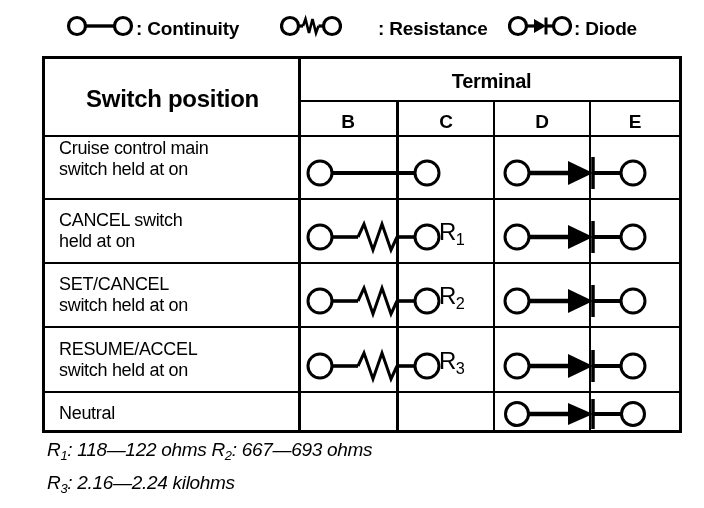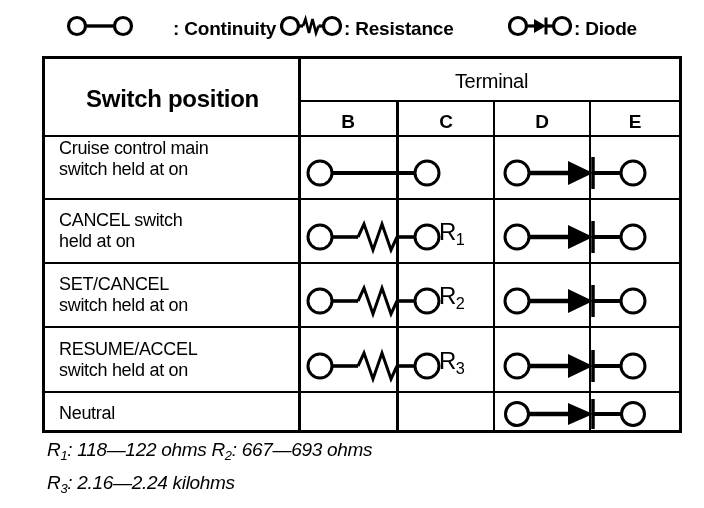--- a/index.html
+++ b/index.html
@@ -33,22 +33,22 @@
   .legend-item .sym {
     display: inline-block;
     margin-right: 2px;
   }
   .legend-label {
     font-size: 19px;
     font-weight: bold;
     letter-spacing: -0.2px;
     line-height: 1;
   }
-  #legend-continuity { left: 66px; top: 0; gap: 37px; }
-  #legend-resistance { left: 280px; top: 0; }
+  #legend-continuity { left: 66px; top: 0; }
+  #legend-resistance { left: 280px; top: 0; gap: 34px; }
   #legend-diode      { left: 508px; top: 0; }
 
   
   .table-frame {
     position: absolute;
     left: 42px;
     top: 56px;
     width: 640px;
     height: 377px;
     border: 3px solid #000;
@@ -90,21 +90,21 @@
   .hdr-terminal {
     position: absolute;
     left: 256px;
     top: 0;
     width: 381px;
     height: 44px;
     display: flex;
     align-items: center;
     justify-content: center;
     font-size: 20px;
-    font-weight: normal;
+    font-weight: bold;
     letter-spacing: -0.3px;
   }
   .hdr-term-cell {
     position: absolute;
     top: 46px;
     height: 33px;
     display: flex;
     align-items: center;
     justify-content: center;
     font-size: 19px;

